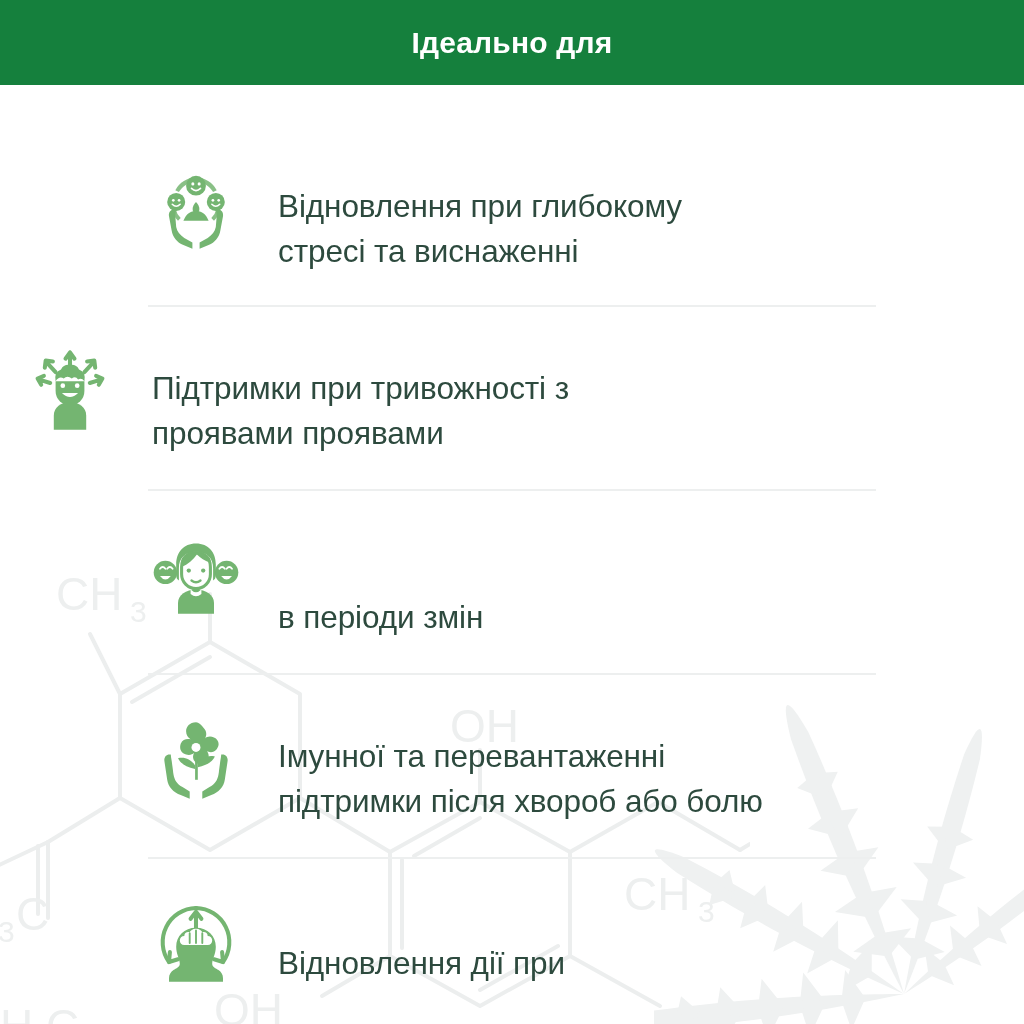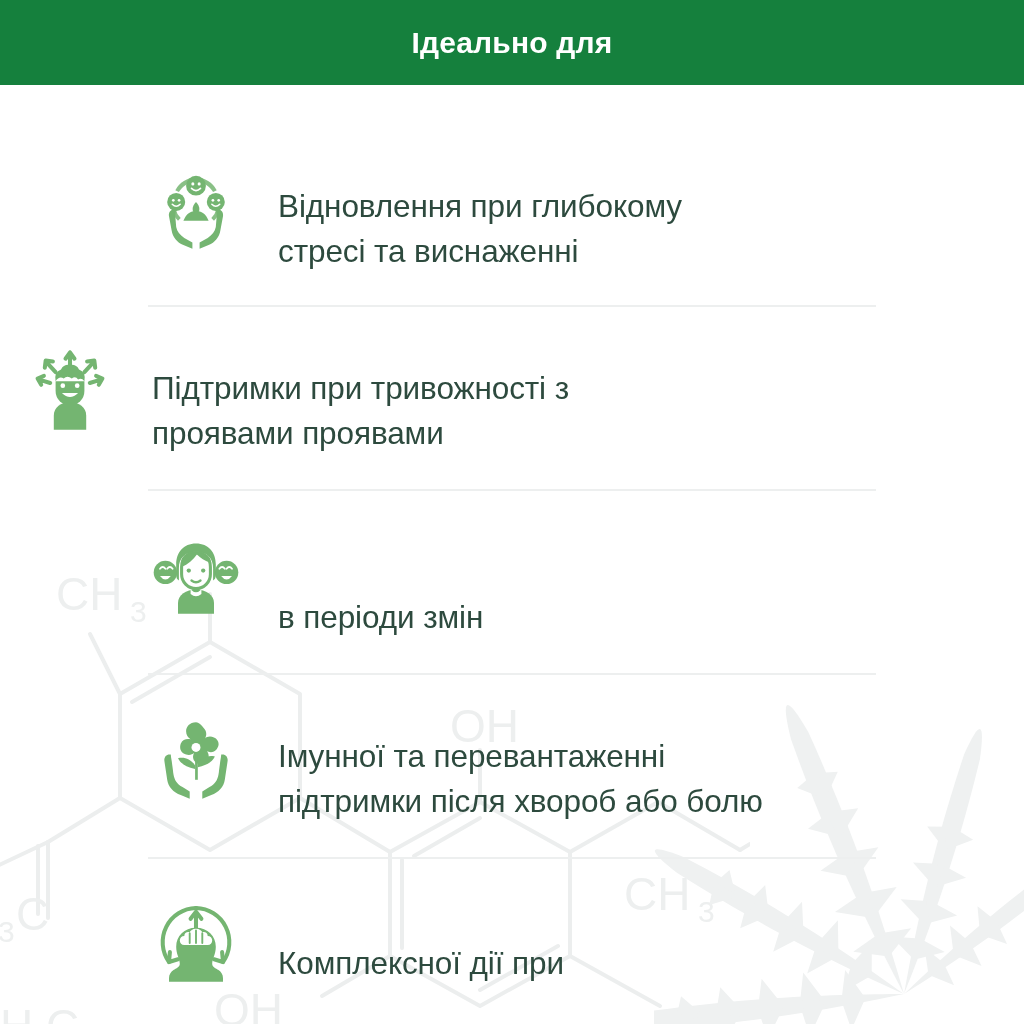--- a/index.html
+++ b/index.html
@@ -360,16 +360,16 @@
 
         <path d="M50 40 v-24 M50 14 l-6 8 M50 14 l6 8" stroke="#74B571" stroke-width="4.5" fill="none" stroke-linecap="round" stroke-linejoin="round"></path>
 
         <path d="M50 32 c-13 0 -22 9 -22 21 c0 9 4 13 4 19 c0 4 -4 5 -7 7 c-3 2 -5 5 -5 9 v4 h60 v-4 c0 -4 -2 -7 -5 -9 c-3 -2 -7 -3 -7 -7 c0 -6 4 -10 4 -19 c0 -12 -9 -21 -22 -21 Z"></path>
 
         <path d="M50 33 c-4 0 -6 2 -7 4 c-3 -1 -6 1 -6 4 c-3 0 -5 2 -5 5 c0 3 2 5 5 5 h26 c3 0 5 -2 5 -5 c0 -3 -2 -5 -5 -5 c0 -3 -3 -5 -6 -4 c-1 -2 -3 -4 -7 -4 Z" fill="#FFFFFF"></path>
         <path d="M50 35 v14 M43 38 v11 M57 38 v11" stroke="#74B571" stroke-width="2.1" fill="none" stroke-linecap="round"></path>
       </svg>
     </div>
     <div class="benefit-text">
-      <span>Комплексної дії при</span><br>
+      <span>Відновлення дії при</span><br>
     </div>
   </li>
 </ul>
 
 </body></html>

